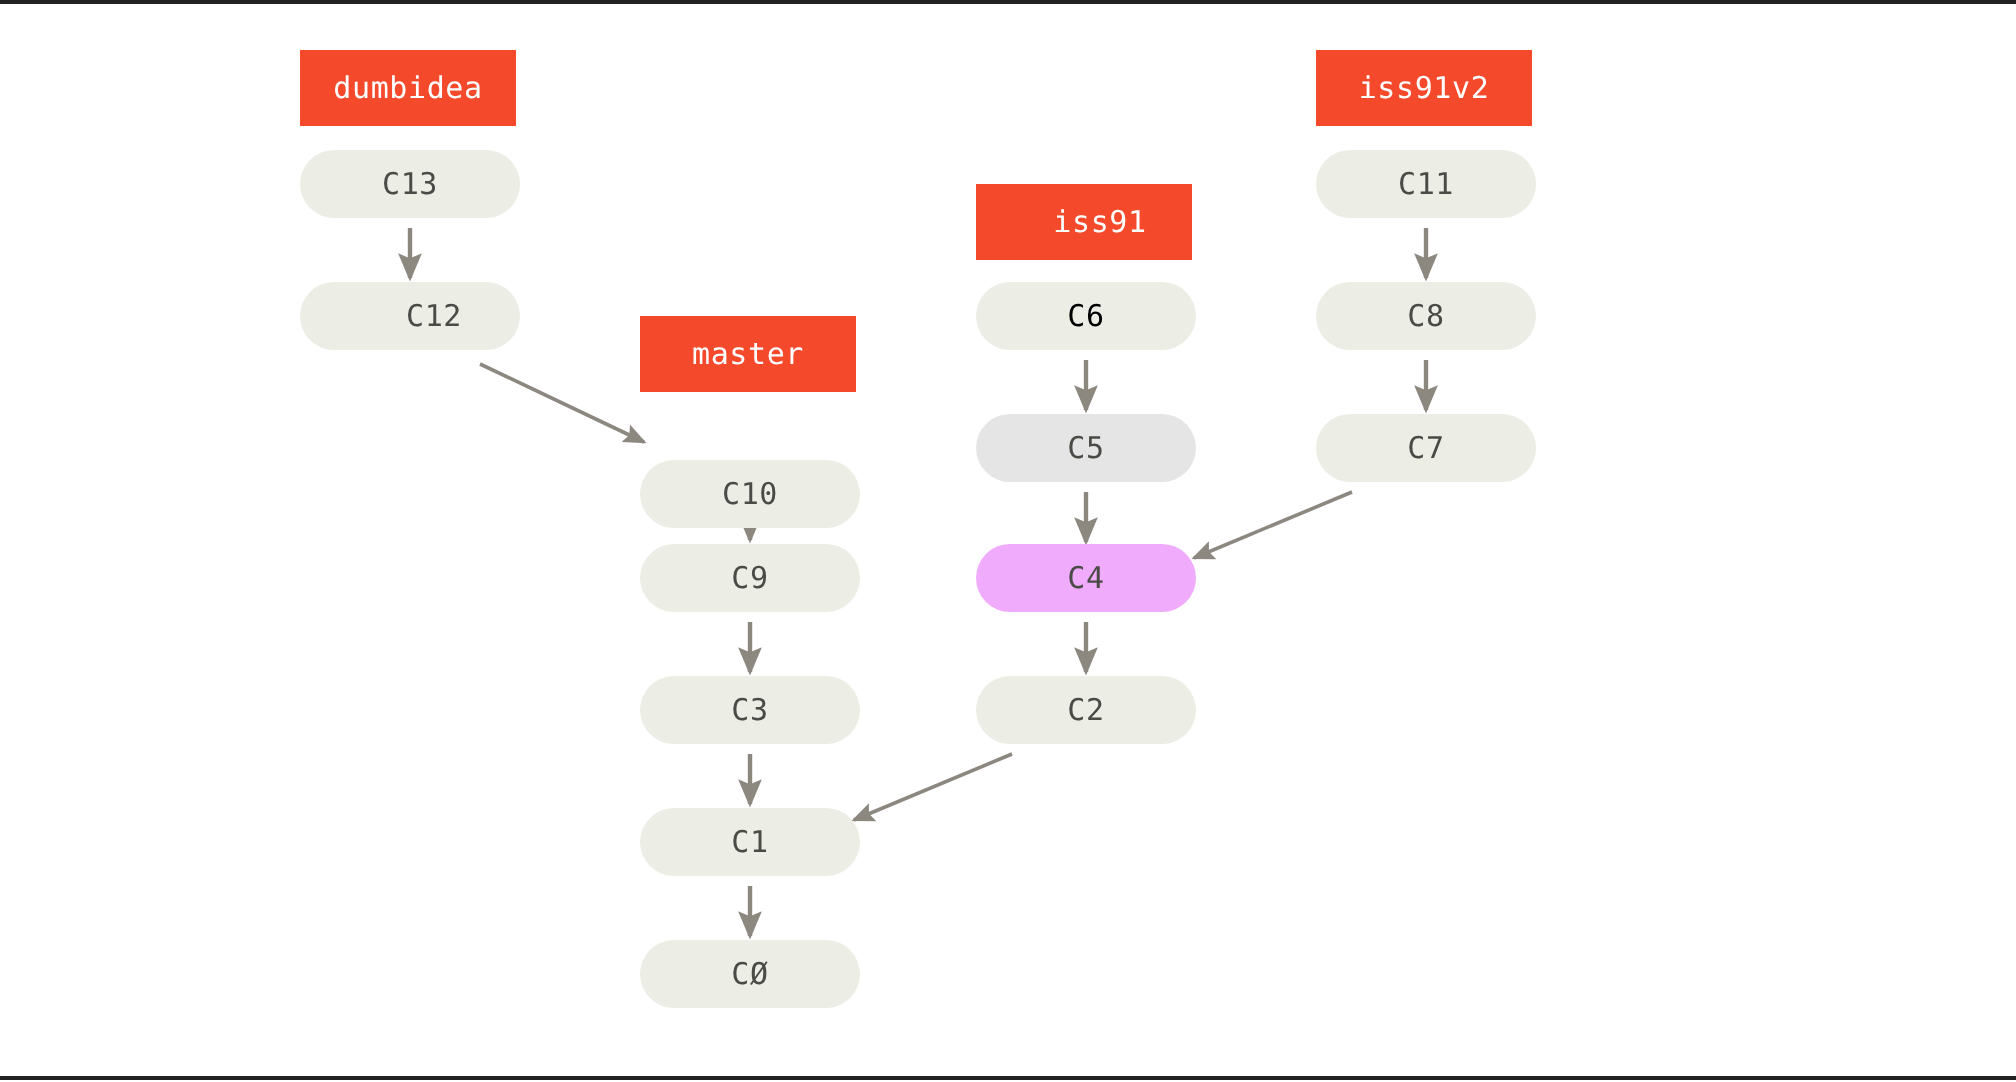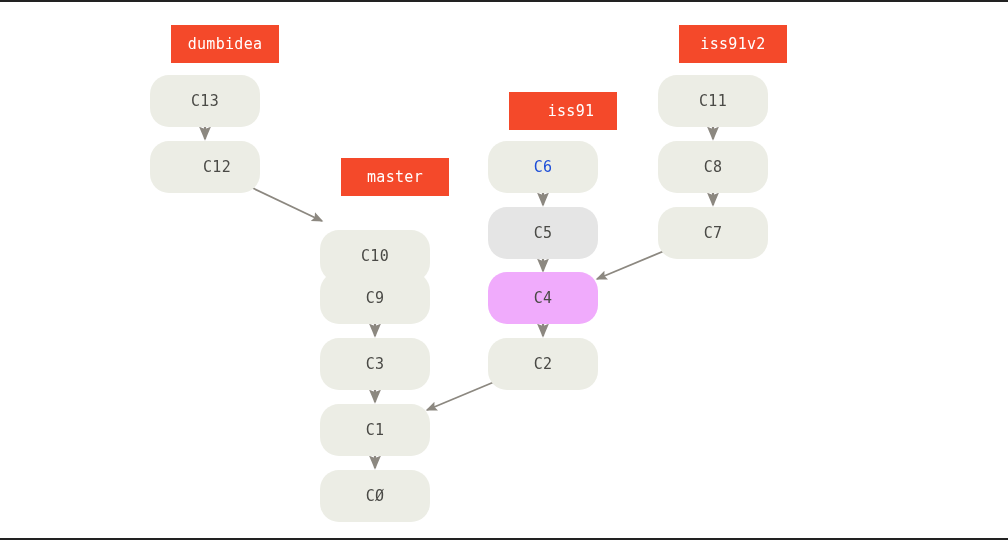--- a/index.html
+++ b/index.html
@@ -32,21 +32,21 @@
     left: 0;
     top: 0;
     width: 1008px;
     height: 541px;
     pointer-events: none;
   }
 
   .commit-node {
     position: absolute;
     width: 110px;
-    height: 52px;
+    height: 34px;
     background: #ECEDE5;
     border-radius: 19px;
     display: flex;
     align-items: center;
     justify-content: center;
     box-sizing: border-box;
   }
   .commit-label {
     font-family: "DejaVu Sans Mono", "Liberation Mono", monospace;
     font-size: 15px;
@@ -58,21 +58,20 @@
 
   .branch-tag {
     position: absolute;
     width: 108px;
     height: 38px;
     background: #F4492A;
     display: flex;
     align-items: center;
     justify-content: center;
     box-sizing: border-box;
-    margin-left: 21px;
   }
   .branch-tag-label {
     font-family: "DejaVu Sans Mono", "Liberation Mono", monospace;
     font-size: 15px;
     color: #ffffff;
     letter-spacing: 0.3px;
     line-height: 1;
     user-select: none;
   }
 </style>
@@ -137,21 +136,21 @@
       <div class="commit-node" style="left: 320px; top: 338px; background: rgb(236, 237, 229); align-items: center;">
         <span class="commit-label" style="color: rgb(74, 74, 70);">C3</span>
       </div>
       <div class="commit-node" style="left: 320px; top: 404px; background: rgb(236, 237, 229);">
         <span class="commit-label" style="color: rgb(74, 74, 70);">C1</span>
       </div>
       <div class="commit-node" style="left: 320px; top: 470px; background: rgb(236, 237, 229);">
         <span class="commit-label" style="color: rgb(74, 74, 70);">CØ</span>
       </div>
       <div class="commit-node" style="left: 488px; top: 141px; background: rgb(236, 237, 229);">
-        <span class="commit-label" style="color: #1d4ed8;">C6</span>
+        <span class="commit-label" style="color: #000000;">C6</span>
       </div>
       <div class="commit-node" style="left: 488px; top: 207px; background: #e5e5e5;">
         <span class="commit-label" style="color: rgb(74, 74, 70);">C5</span>
       </div>
       <div class="commit-node" style="left: 488px; top: 272px; background: #f0abfc;">
         <span class="commit-label" style="color: rgb(74, 74, 70);">C4</span>
       </div>
       <div class="commit-node" style="left: 488px; top: 338px; background: rgb(236, 237, 229);">
         <span class="commit-label" style="color: rgb(74, 74, 70);">C2</span>
       </div>

